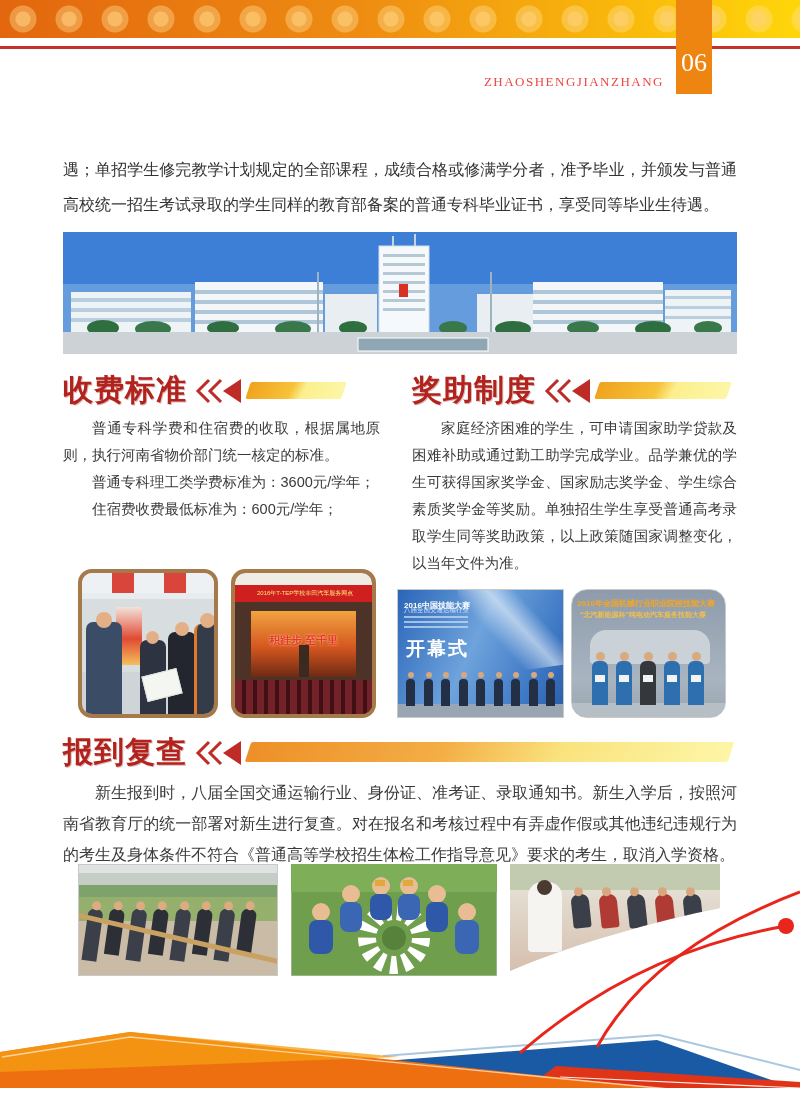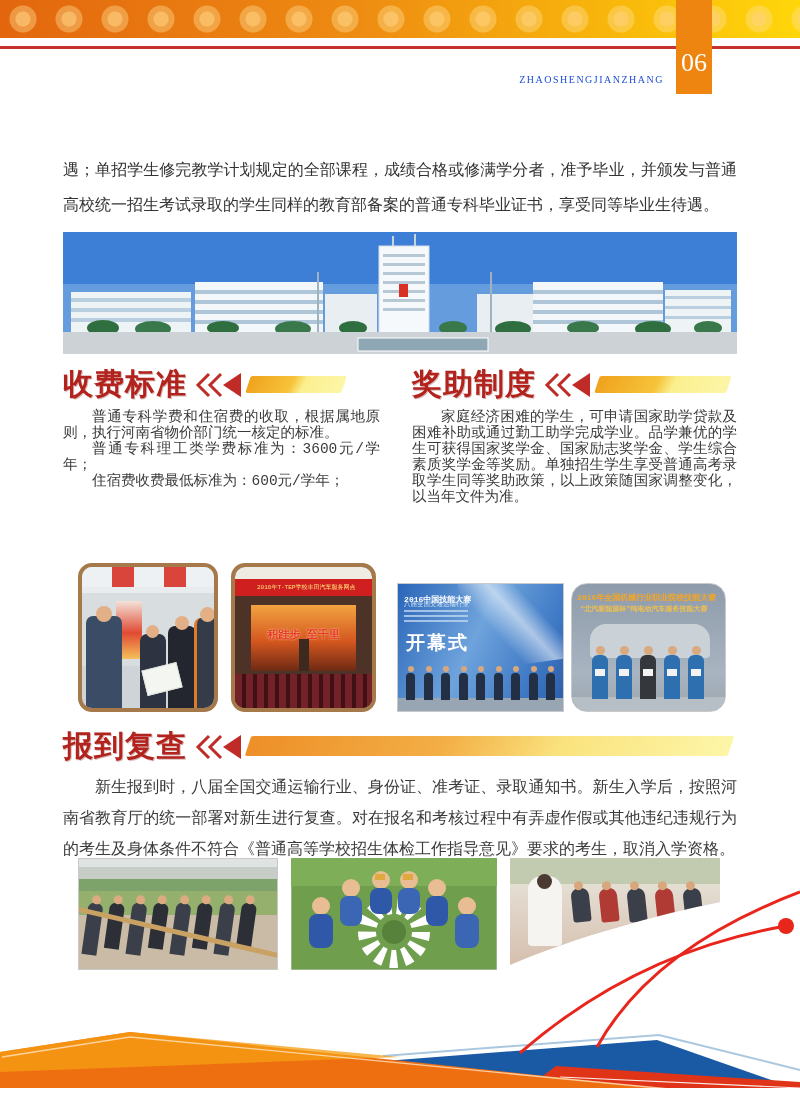--- a/index.html
+++ b/index.html
@@ -11,46 +11,46 @@
     background-image:
       radial-gradient(circle at 23px 19px, rgba(255,224,150,.40) 0 13px, rgba(255,224,150,0) 14px),
       radial-gradient(circle at 23px 19px, rgba(255,200,110,.55) 0 7px, rgba(255,200,110,0) 8px),
       linear-gradient(90deg,#e3660e 0%,#ee8c12 45%,#f9b90b 78%,#ffd60a 100%);
     background-size:46px 38px,46px 38px,100% 100%;
     background-repeat:repeat-x,repeat-x,no-repeat;}
   .red-rule{position:absolute;top:46px;left:0;right:0;height:3px;background:#c5332c;}
   .page-tab{position:absolute;top:0;left:676px;width:36px;height:94px;background:#ee8511;
     display:flex;align-items:flex-end;justify-content:center;padding-bottom:18px;box-sizing:border-box;}
   .page-num{color:#fff;font-family:"Liberation Serif",serif;font-size:26px;line-height:1;}
-  .eyebrow{position:absolute;top:74px;right:136px;color:#1d4ed8;font-family:"Liberation Serif",serif;
-    font-size:10px;letter-spacing:1.5px;}
+  .eyebrow{position:absolute;top:74px;right:136px;color:#ef4444;font-family:"Liberation Serif",serif;
+    font-size:13px;letter-spacing:1.5px;}
 
   
   .content{position:absolute;top:152px;left:63px;width:674px;}
   .intro{font-size:16px;line-height:35px;text-align:justify;margin:0 0 10px;color:#333;}
 
   .campus{height:122px;margin-bottom:6px;}
   .campus svg{display:block;}
 
-  .columns{display:flex;gap:32px;height:348px;margin-top:10px;font-family:Liberation Mono, monospace;}
+  .columns{display:flex;gap:32px;height:348px;margin-top:16px;}
   .col{display:flex;flex-direction:column;box-sizing:border-box;}
   .col-left{width:325px;}
   .col-right{width:333px;}
 
   .sec-head{display:flex;align-items:center;height:40px;margin-bottom:5px;flex:none;}
   .sec-title{font-size:30px;font-weight:bold;color:#b3231e;letter-spacing:1px;
     text-shadow:1px 1px 0 rgba(122,20,14,.30);white-space:nowrap;}
   .chev{flex:none;margin:2px 4px 0 7px;}
   .bar{height:17px;border-radius:2px;transform:skewX(-18deg);flex:none;
     background:linear-gradient(100deg,#f0a21d 0%,#f6c33a 45%,#fbef8e 58%,#fdf6a8 100%);}
   .bar-small{width:96px;}
   .bar-long{flex:1;height:20px;margin-right:6px;
     background:linear-gradient(100deg,#ee8f28 0%,#f3ae45 40%,#fae37e 65%,#fdf6a8 100%);}
 
-  .body{font-size:14.5px;line-height:16px;text-align:justify;margin:0;color:#3a3a3a;}
+  .body{font-size:14.5px;line-height:27px;text-align:justify;margin:0;color:#3a3a3a;}
   .indent{text-indent:2em;}
 
   .photo-row{display:flex;}
   .col-left .photo-row{margin-top:auto;padding-left:15px;gap:13px;}
   .col-right .photo-row{margin-top:auto;margin-left:-15px;gap:7px;}
 
   .framed{box-sizing:border-box;border:4px solid #a6794b;border-radius:14px;overflow:hidden;
     position:relative;background:#ddd;}
   .plain{box-sizing:border-box;border:1px solid #c9c9c9;overflow:hidden;position:relative;background:#ddd;}
 

